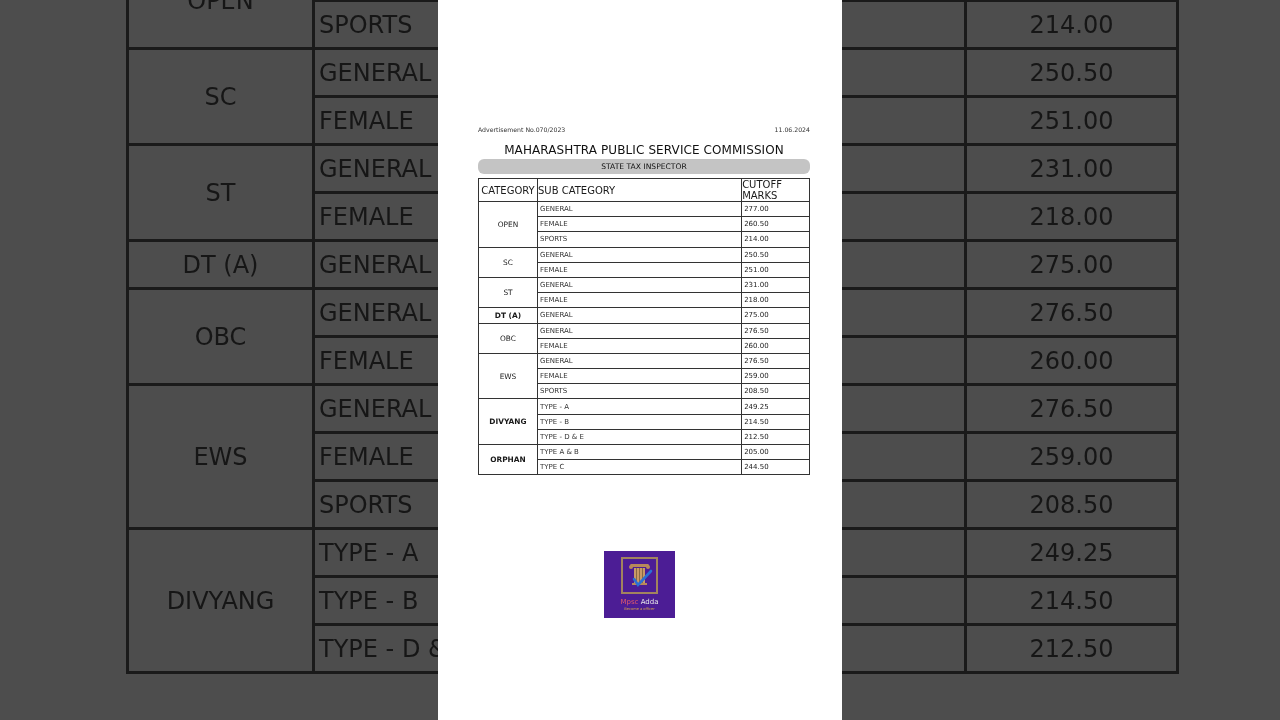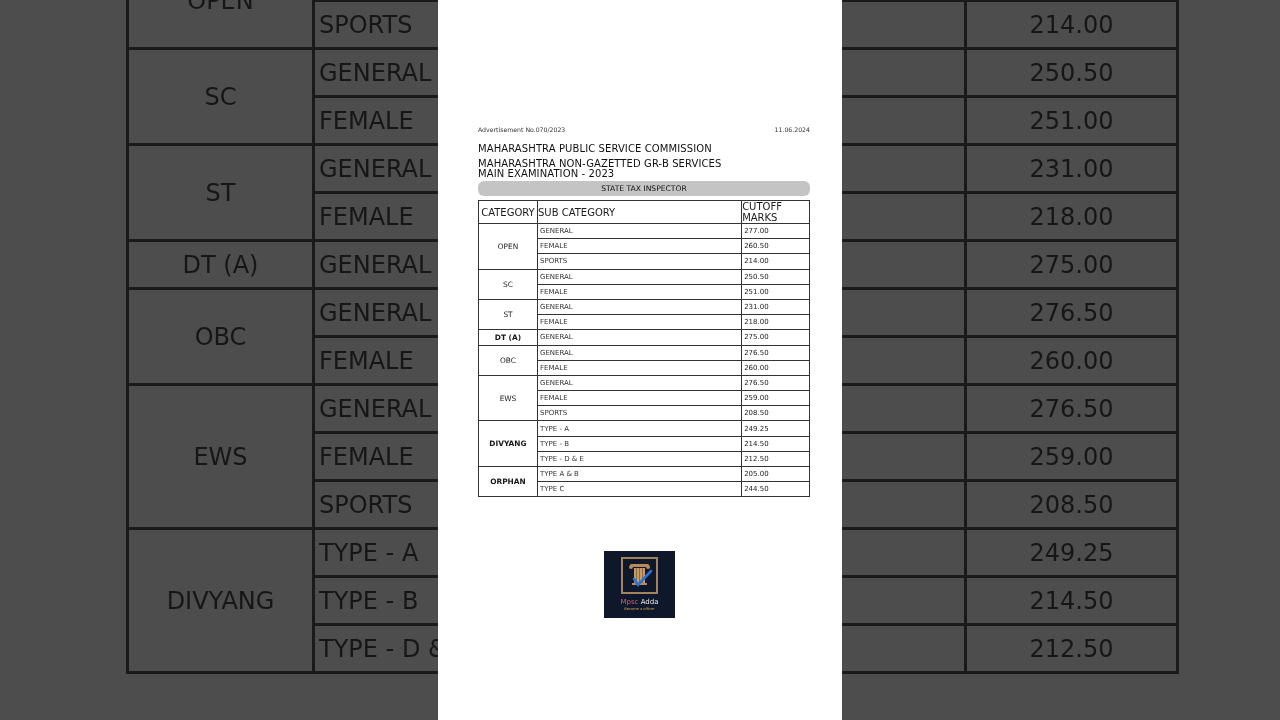--- a/index.html
+++ b/index.html
@@ -11,40 +11,40 @@
   .bg-table { position: absolute; left: 126px; top: -49px; border-collapse: collapse; color: #161616; filter: blur(0.4px); }
   .bg-table td { border: 3px solid #1a1a1a; height: 48px; font-size: 24px; }
   .bg-table td.cat { width: 186px; text-align: center; }
   .bg-table td.sub { width: 652px; padding-left: 4px; }
   .bg-table td.val { width: 212px; text-align: center; }
 
   
   .panel { position: absolute; left: 438px; top: 0; width: 404px; height: 720px; background: #ffffff; }
   .doc { position: absolute; left: 40px; top: 126px; width: 332px; color: #222; }
   .doc-top { display: flex; justify-content: space-between; font-size: 6.2px; color: #333; height: 12px; }
-  .doc-line { font-size: 10px; color: #111; letter-spacing: 0.1px; }
+  .doc-line { text-align: center; font-size: 12px; color: #111; letter-spacing: 0.1px; }
   .l1 { margin-top: 5px; }
   .l2 { margin-top: 5px; line-height: 10px; }
   .post-bar { margin-top: 2px; background: #c4c4c4; height: 15px; line-height: 15px; text-align: center; font-size: 7.6px; color: #111; border-radius: 6px; }
   .rev { margin-top: 3px; text-align: center; font-size: 7.6px; color: #111; height: 12px; line-height: 12px; }
 
   table.cut { margin-top: 4px; width: 332px; border-collapse: collapse; font-size: 7px; color: #1a1a1a; }
   table.cut th, table.cut td { border: 1px solid #333; }
   table.cut th { font-weight: normal; height: 22px; font-size: 10px; margin-left: 25px; }
   table.cut td { height: 15.2px; padding: 0 2px; }
   table.cut th.c1, table.cut td.c1 { width: 59px; text-align: center; }
   table.cut td.c1 { font-size: 7.4px; }
   table.cut td.c1.bold { font-weight: bold; }
   table.cut th.c2 { width: 205px; text-align: left; }
   table.cut td.c2 { text-align: left; color: #333; }
   table.cut th.c3 { width: 68px; text-align: left; }
   table.cut td.c3 { text-align: left; }
 
   
-  .logo { position: absolute; left: 166px; top: 551px; width: 71px; height: 67px; background: #0f172a; }
+  .logo { position: absolute; left: 166px; top: 551px; width: 71px; height: 67px; background: #4c1d95; }
   .logo-frame { position: absolute; left: 17px; top: 6px; width: 37px; height: 37px; border: 2px solid #a2835e; }
   .logo-frame svg { position: absolute; left: 2px; top: 2px; }
   .logo-name { position: absolute; left: 0; width: 71px; top: 47px; text-align: center; font-size: 7px; line-height: 8px; }
   .logo-name .m { color: #e05a6a; }
   .logo-name .a { color: #e8e8e8; }
   .logo-tag { position: absolute; left: 0; width: 71px; top: 56px; text-align: center; font-size: 3.6px; color: #d6a548; }
 
   
   .channel { position: absolute; left: 0; top: 639px; width: 404px; height: 29px; background: #050505; display: flex; align-items: center; justify-content: center; }
   .yt { width: 20px; height: 20px; border-radius: 50%; background: #e03a30; display: flex; align-items: center; justify-content: center; margin-right: 4px; }
@@ -131,24 +131,20 @@
     </table>
   </div>
 
   <div class="panel">
     <div class="doc">
       <div class="doc-top">
         <span>Advertisement No.070/2023</span>
         <span>11.06.2024</span>
       </div>
       <div class="doc-line l1">MAHARASHTRA PUBLIC SERVICE COMMISSION</div>
-      <div class="doc-line l2">
-        <div>MAHARASHTRA NON-GAZETTED GR-B SERVICES</div>
-        <div>MAIN EXAMINATION - 2023</div>
-      </div>
       <div class="post-bar">STATE TAX INSPECTOR</div>
 
       <table class="cut">
         <thead>
           <tr>
             <th class="c1">CATEGORY</th>
             <th class="c2">SUB CATEGORY</th>
             <th class="c3">CUTOFF MARKS</th>
           </tr>
         </thead>

